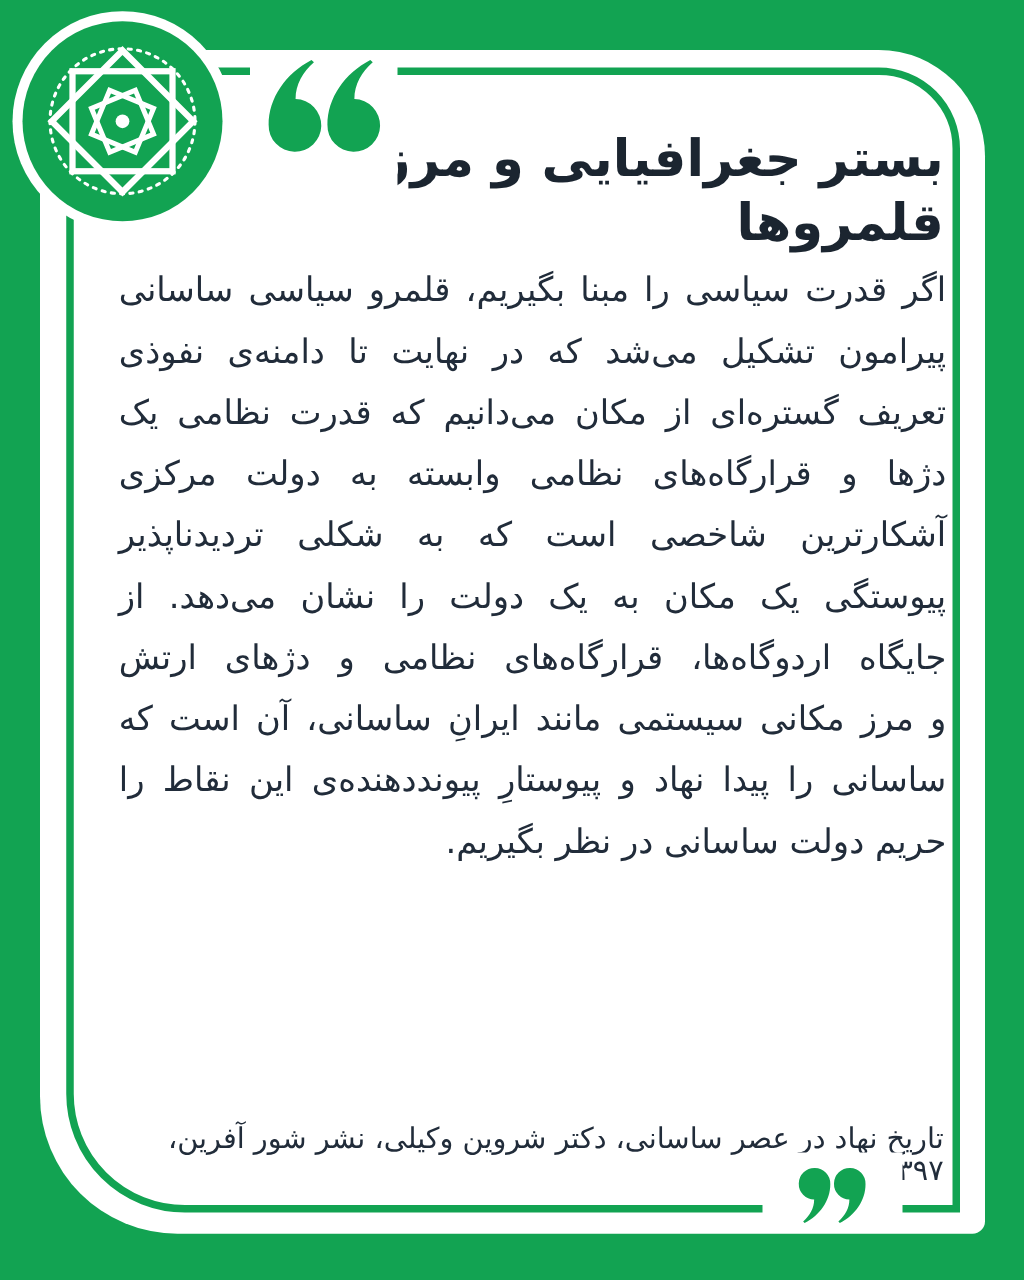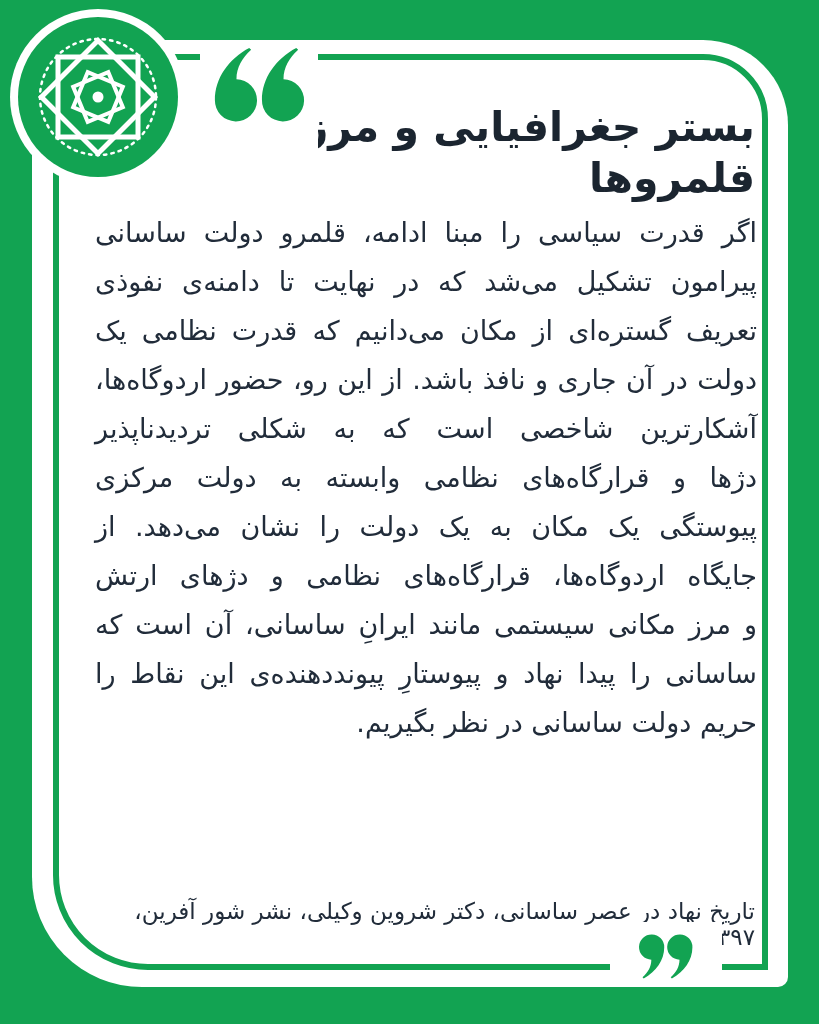--- a/index.html
+++ b/index.html
@@ -72,26 +72,25 @@
       <g fill="#12a352">
         <path d="M40,1 C19,12 5,32 5,54 a21.5,21.5 0 1 0 22,-21 c0,-12 6,-22 15,-30 Z"></path>
         <path d="M88,1 C67,12 53,32 53,54 a21.5,21.5 0 1 0 22,-21 c0,-12 6,-22 15,-30 Z"></path>
       </g>
     </svg>
   </div>
 
   <h1 class="title">بستر جغرافیایی و مرزبندی قلمروها</h1>
 
   <div class="body-text">
-    <div class="body-line">اگر قدرت سیاسی را مبنا ادامه، قلمرو دولت ساسانی</div>
+    <div class="body-line">اگر قدرت سیاسی را مبنا بگیریم، قلمرو سیاسی ساسانی</div>
     <div class="body-line">پیرامون تشکیل می‌شد که در نهایت تا دامنه‌ی نفوذی</div>
     <div class="body-line">تعریف گستره‌ای از مکان می‌دانیم که قدرت نظامی یک</div>
-    <div class="body-line">دولت در آن جاری و نافذ باشد. از این رو، حضور اردوگاه‌ها،</div>
+    <div class="body-line">دژها و قرارگاه‌های نظامی وابسته به دولت مرکزی</div>
     <div class="body-line">آشکارترین شاخصی است که به شکلی تردیدناپذیر</div>
-    <div class="body-line">دژها و قرارگاه‌های نظامی وابسته به دولت مرکزی</div>
     <div class="body-line">پیوستگی یک مکان به یک دولت را نشان می‌دهد. از</div>
     <div class="body-line">جایگاه اردوگاه‌ها، قرارگاه‌های نظامی و دژهای ارتش</div>
     <div class="body-line">و مرز مکانی سیستمی مانند ایرانِ ساسانی، آن است که</div>
     <div class="body-line">ساسانی را پیدا نهاد و پیوستارِ پیونددهنده‌ی این نقاط را</div>
     <div class="body-line">حریم دولت ساسانی در نظر بگیریم.</div>
   </div>
 
   <div class="citation">تاریخ نهاد در عصر ساسانی، دکتر شروین وکیلی، نشر شور آفرین، ۱۳۹۷.</div>
 
   <div class="quote-close">

